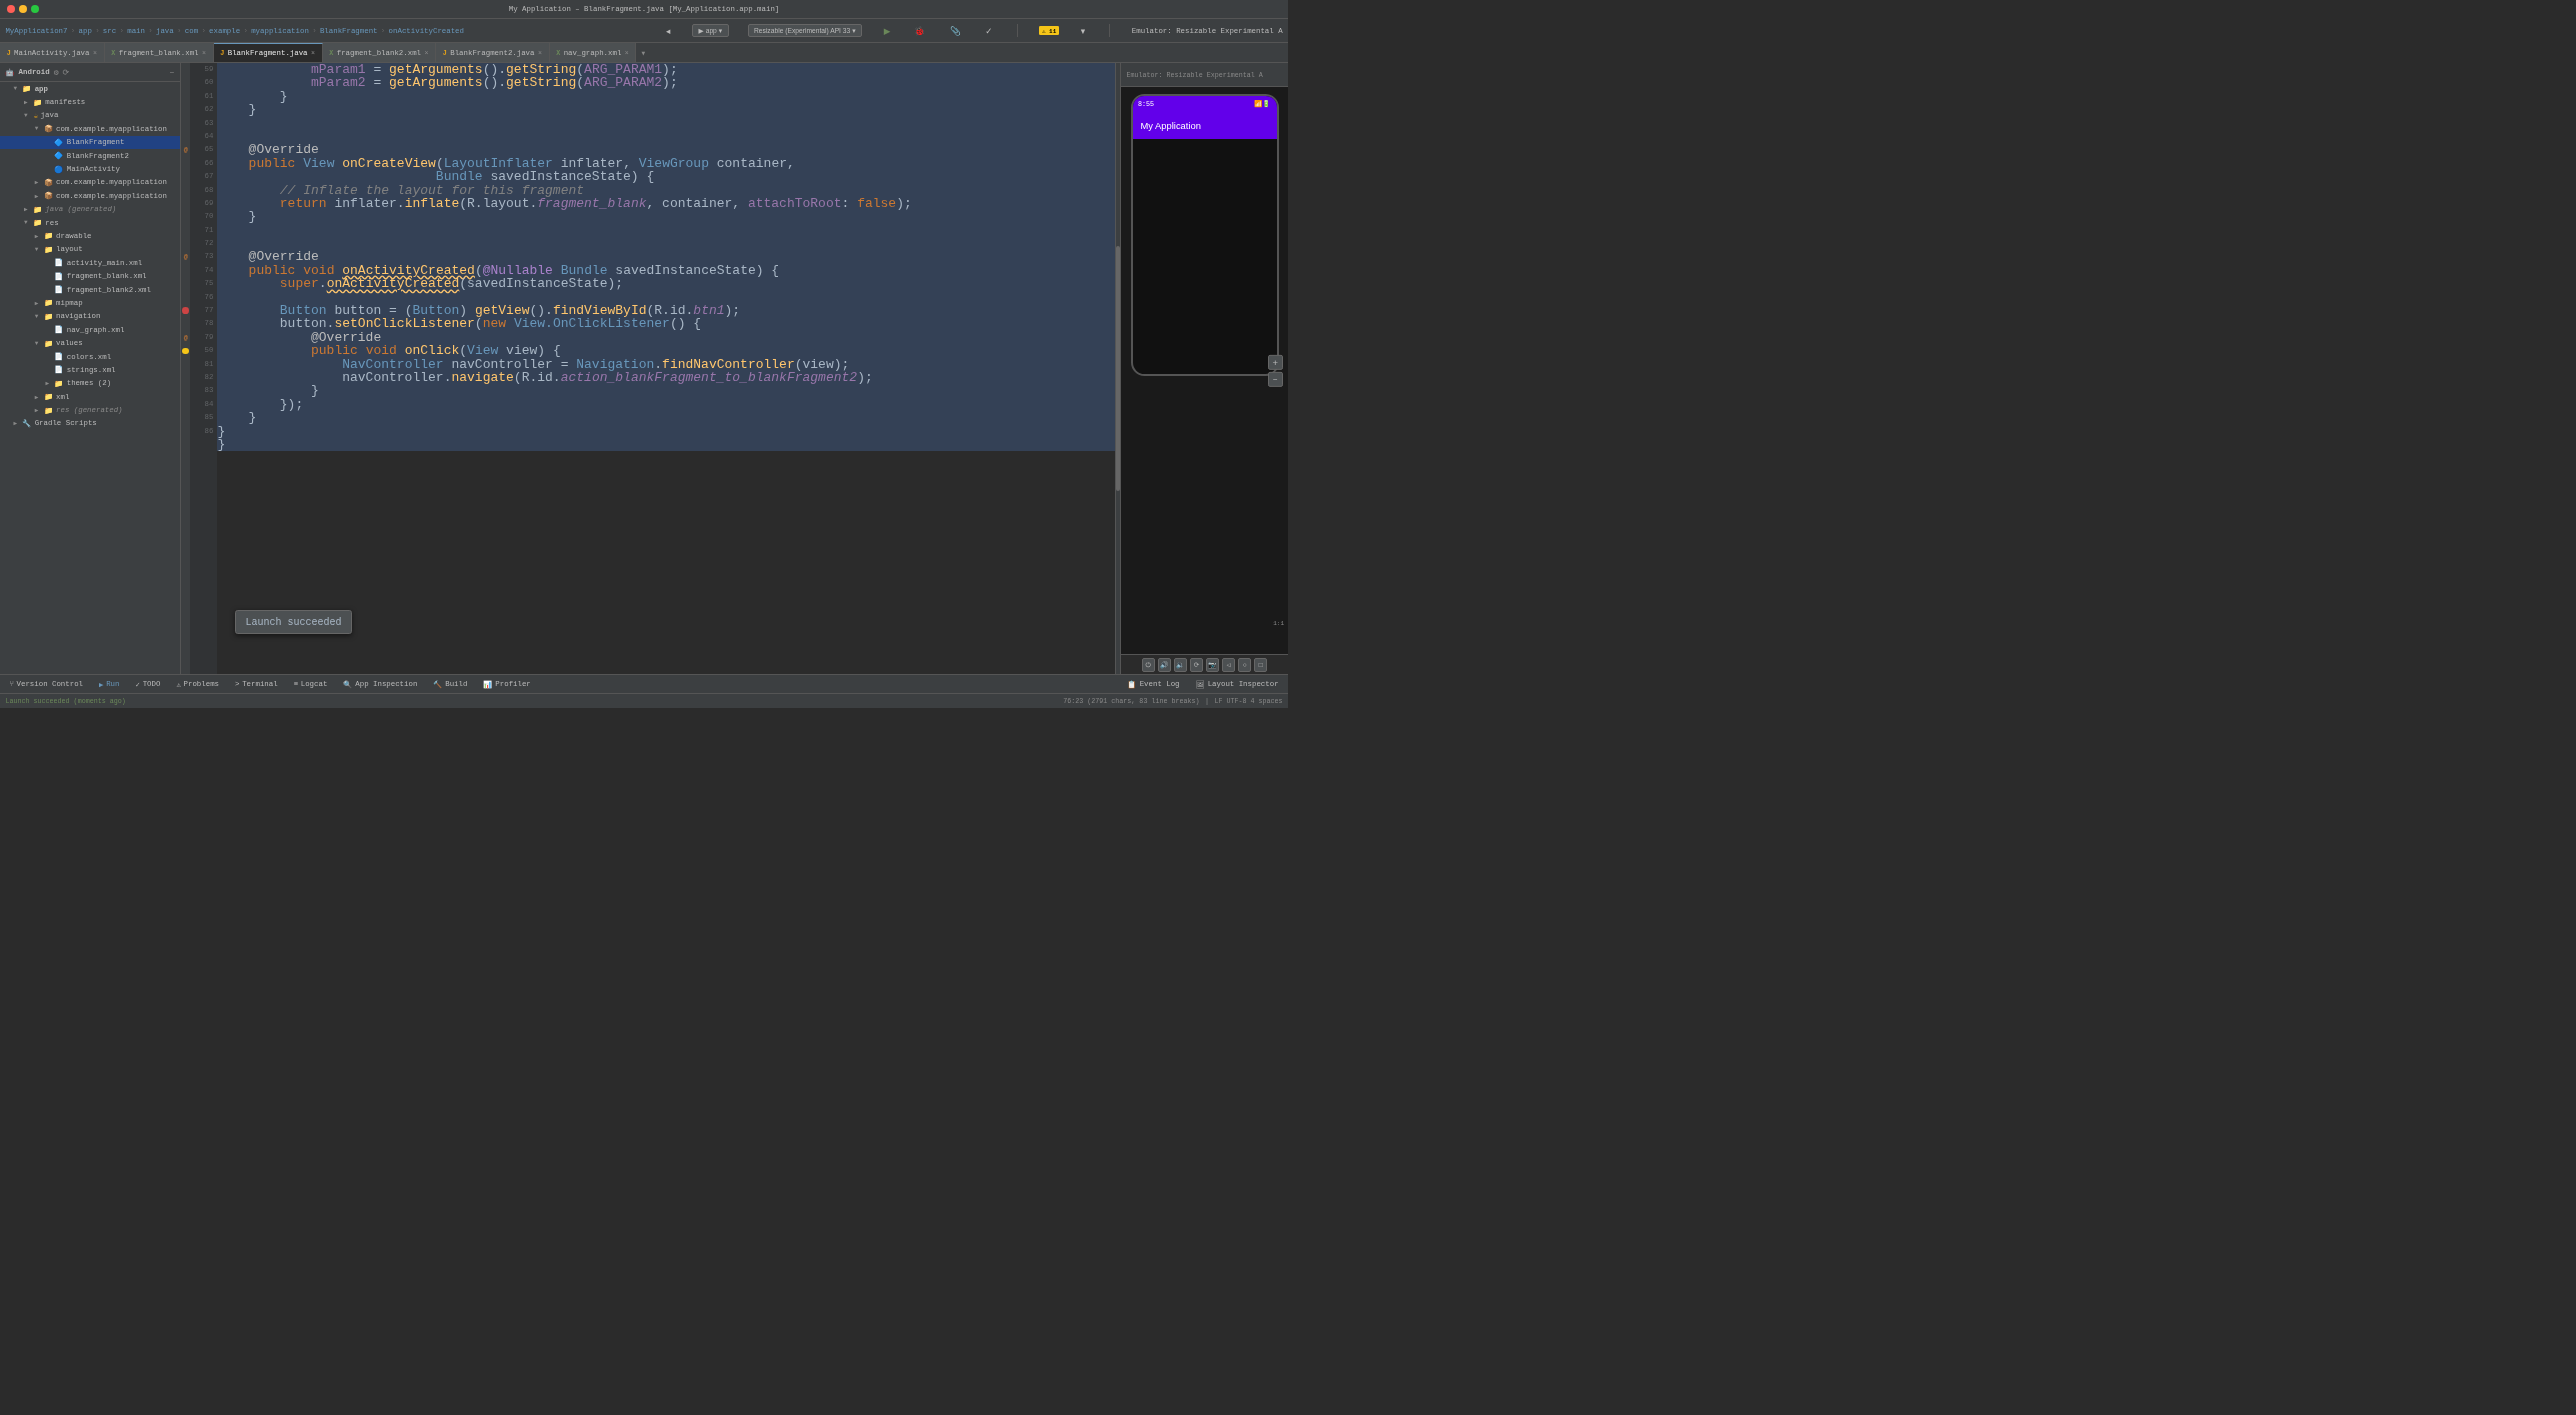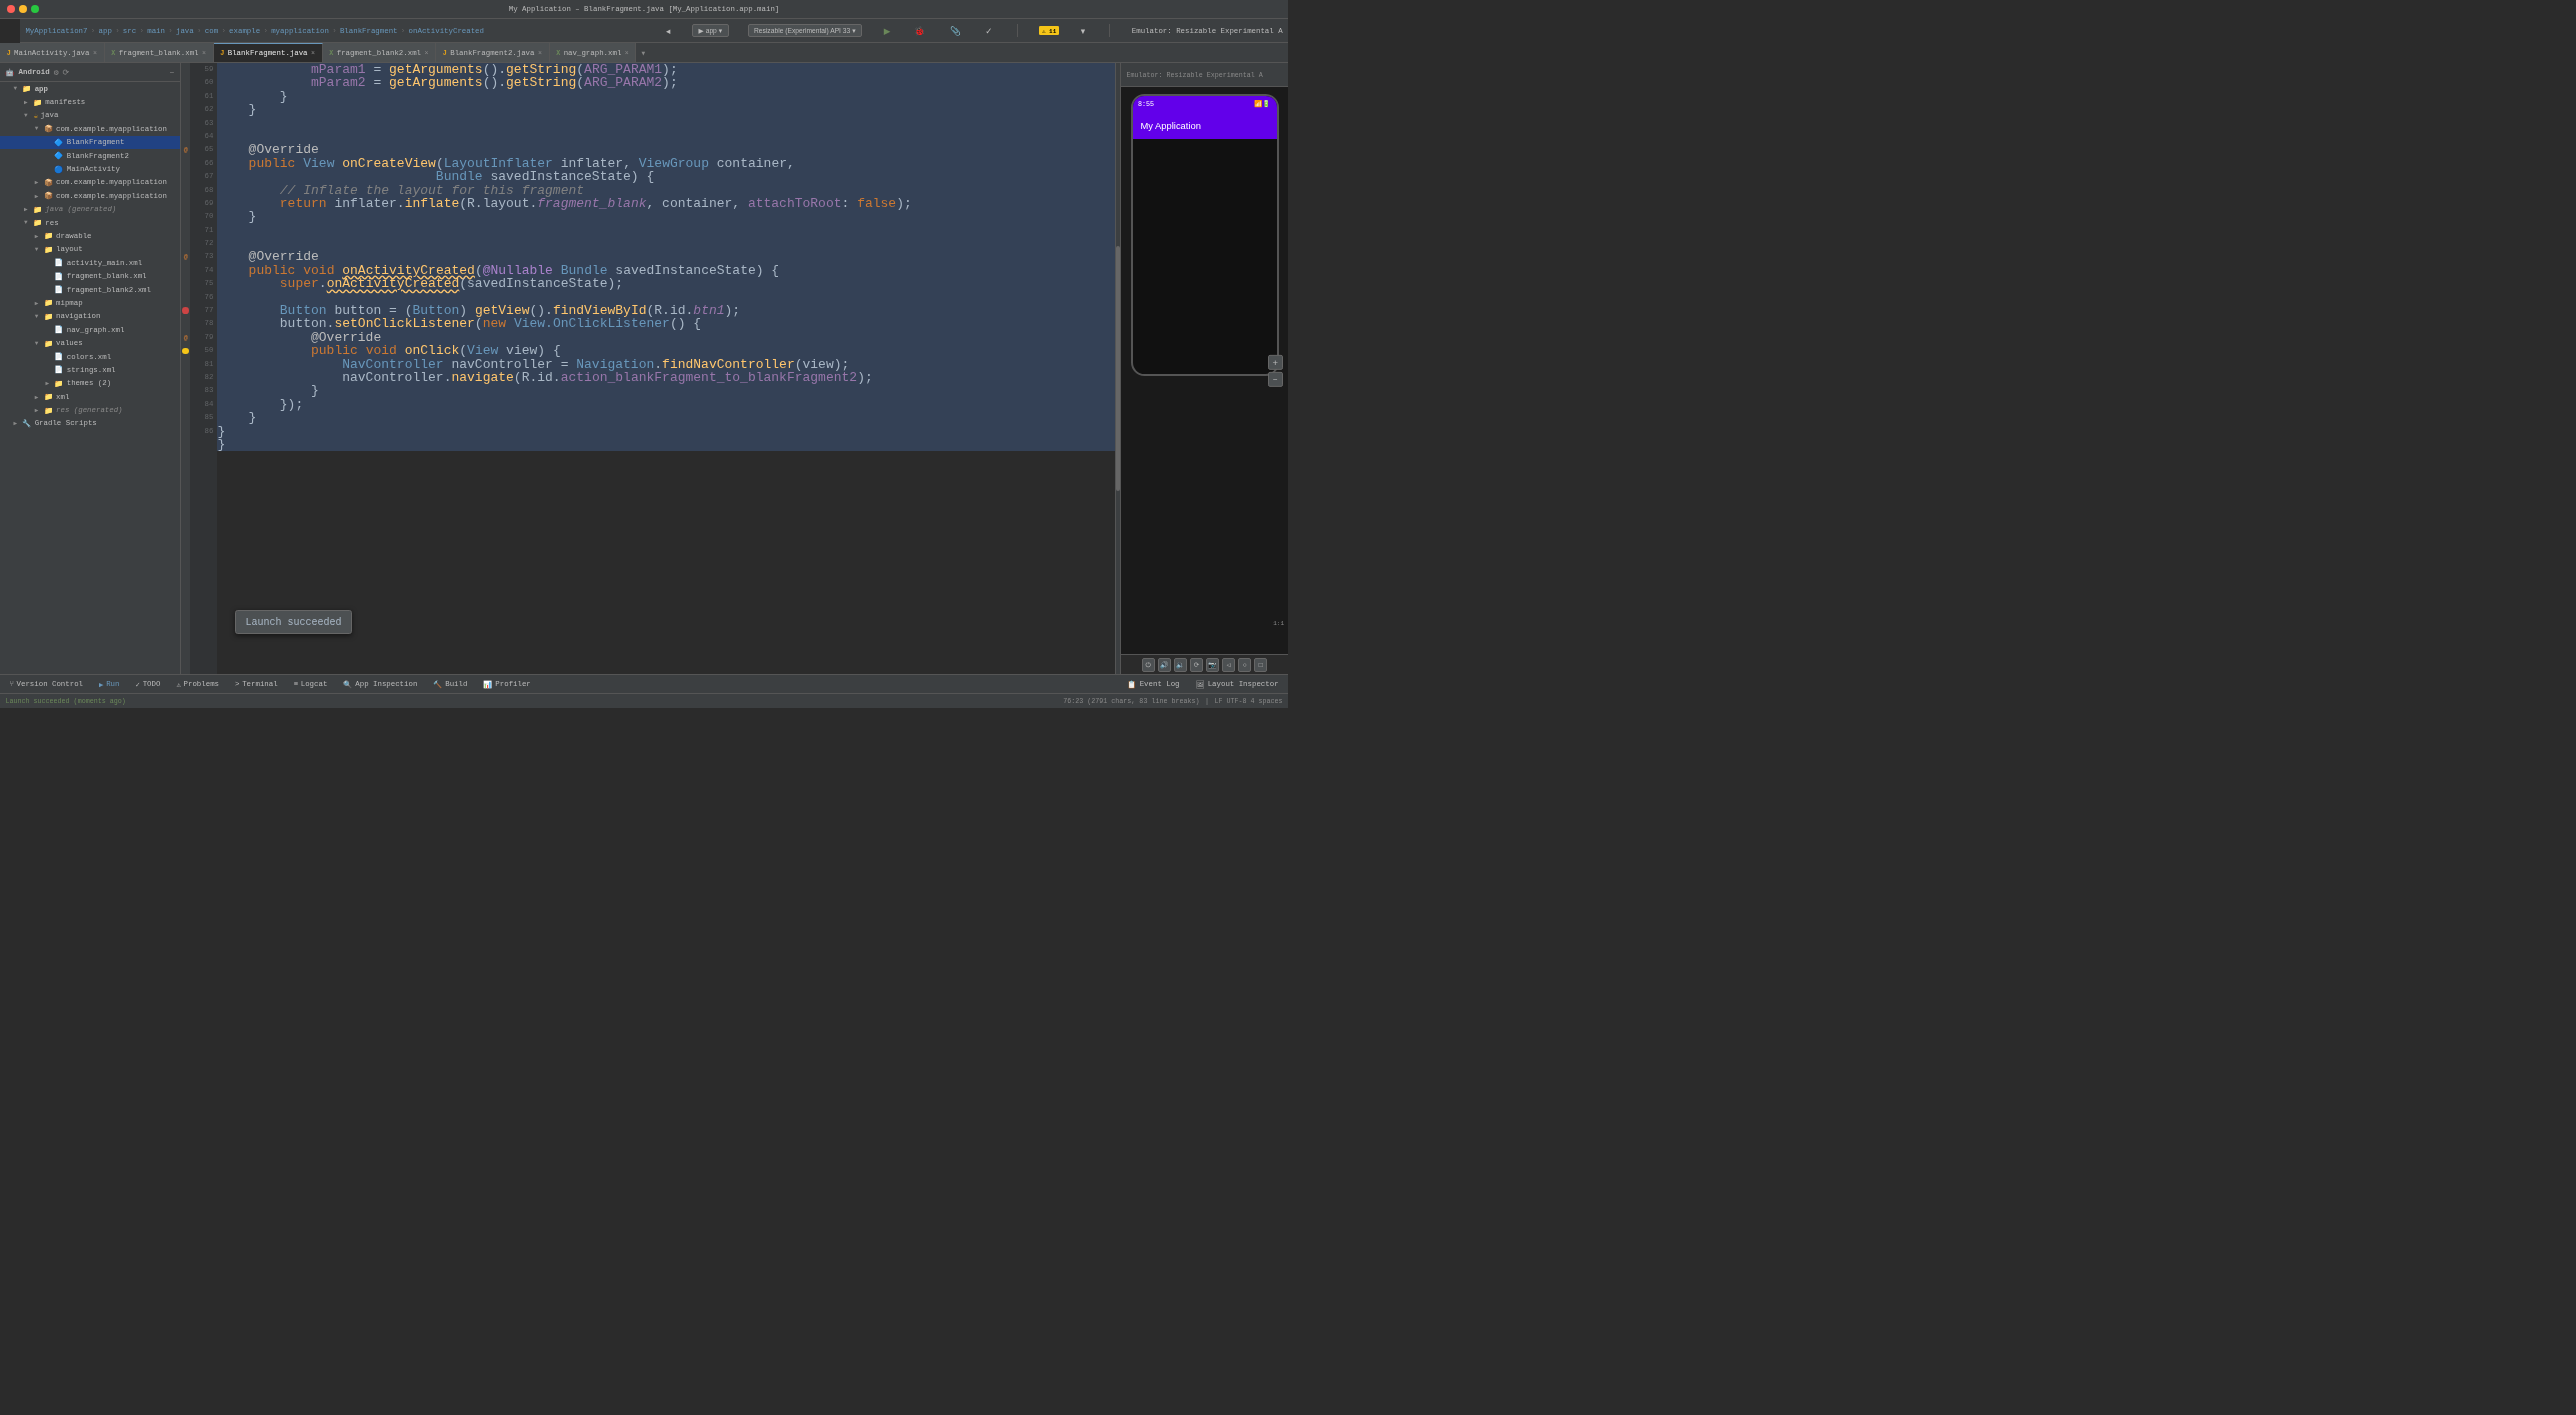--- a/index.html
+++ b/index.html
@@ -47,21 +47,20 @@
     .top-toolbar {
       height: 24px;
       background: #3c3f41;
       display: flex;
       align-items: center;
       padding: 0 5.4px;
       gap: 19px;
       border-bottom: 0.7px solid #555;
       font-size: 7.4px;
       color: #bbb;
-      margin-left: 20px;
     }
     .breadcrumb-sep { color: #666; margin: 0 1.3px; }
     .breadcrumb-link { color: #6897bb; cursor: pointer; }
     .toolbar-spacer { flex: 1; }
     .toolbar-btn {
       background: #4c5052;
       border: 0.7px solid #666;
       color: #bbb;
       padding: 1.3px 5.4px;
       border-radius: 2px;
@@ -858,21 +857,21 @@
         <div class="code-line highlighted"></div>
         <div class="code-line highlighted">    <span class="annotation">@Override</span></div>
         <div class="code-line highlighted">    <span class="kw">public</span> <span class="kw">void</span> <span class="fn" style="text-decoration:underline;text-decoration-style:wavy;">onActivityCreated</span>(<span class="param">@Nullable</span> <span class="type">Bundle</span> savedInstanceState) {</div>
         <div class="code-line highlighted">        <span class="kw">super</span>.<span class="fn" style="text-decoration:underline;text-decoration-style:wavy;">onActivityCreated</span>(savedInstanceState);</div>
         <div class="code-line highlighted"></div>
         <div class="code-line highlighted">        <span class="type">Button</span> button = (<span class="type">Button</span>) <span class="fn">getView</span>().<span class="fn">findViewById</span>(R.id.<span class="id" style="font-style:italic;">btn1</span>);</div>
         <div class="code-line highlighted">        button.<span class="fn">setOnClickListener</span>(<span class="kw">new</span> <span class="type">View.OnClickListener</span>() {</div>
         <div class="code-line highlighted">            <span class="annotation">@Override</span></div>
         <div class="code-line highlighted">            <span class="kw">public</span> <span class="kw">void</span> <span class="fn">onClick</span>(<span class="type">View</span> view) {</div>
         <div class="code-line highlighted">                <span class="type">NavController</span> navController = <span class="type">Navigation</span>.<span class="fn">findNavController</span>(view);</div>
-        <div class="code-line highlighted">                navController.<span class="fn">navigate</span>(R.id.<span class="id" style="">action_blankFragment_to_blankFragment2</span>);</div>
+        <div class="code-line highlighted">                navController.<span class="fn">navigate</span>(R.id.<span class="id" style="font-style:italic;">action_blankFragment_to_blankFragment2</span>);</div>
         <div class="code-line highlighted">            }</div>
         <div class="code-line highlighted">        });</div>
         <div class="code-line highlighted">    }</div>
         <div class="code-line highlighted">}</div>
         <div class="code-line highlighted">}</div>
       </div>
 
       <div class="scrollbar-right">
         <div class="scrollbar-thumb"></div>
       </div>

